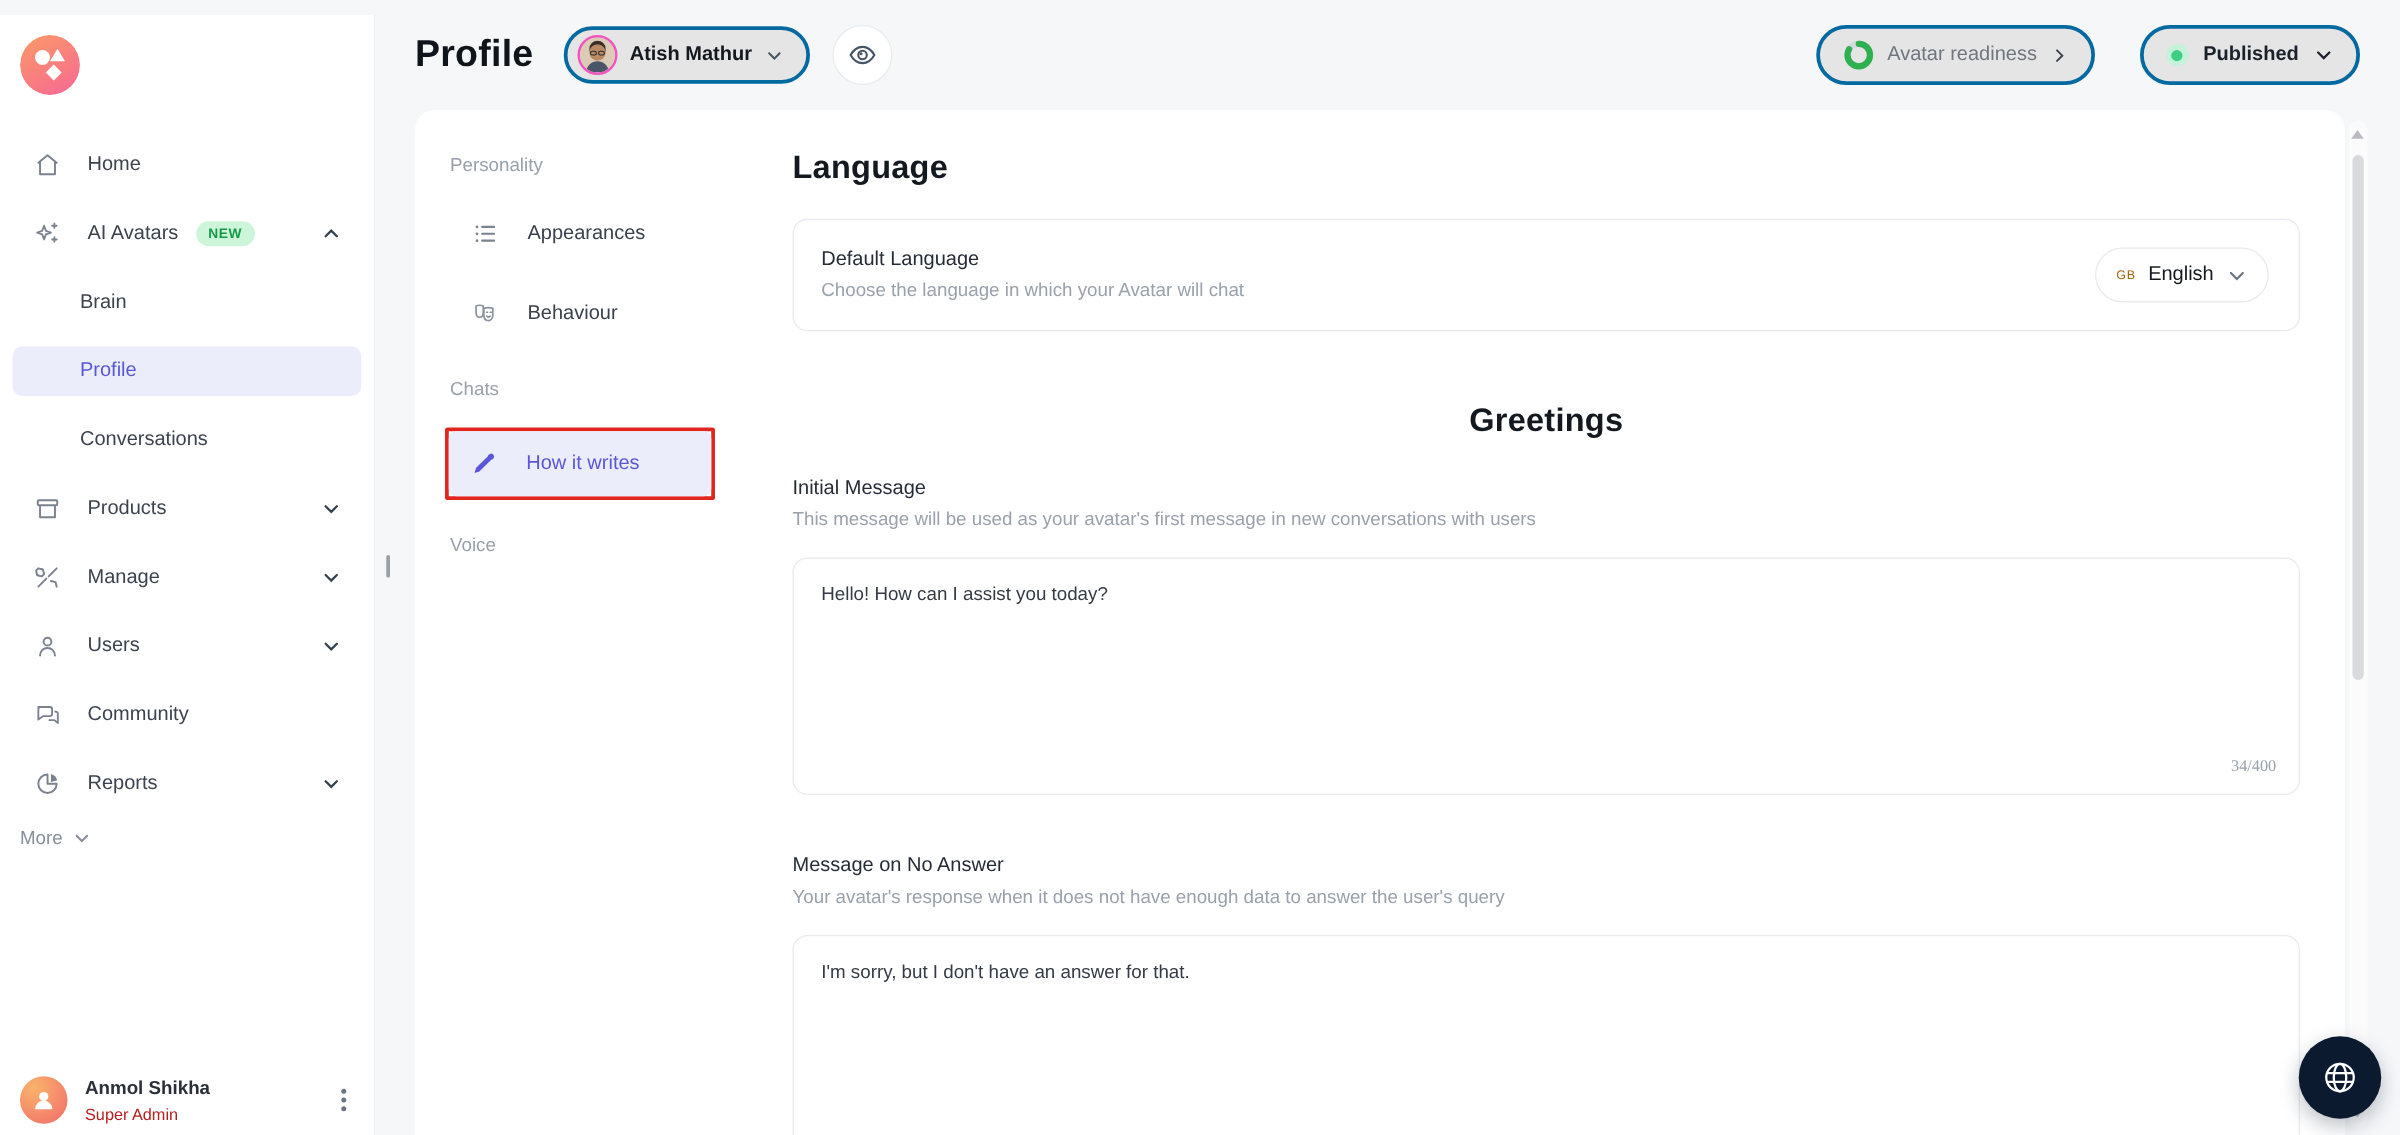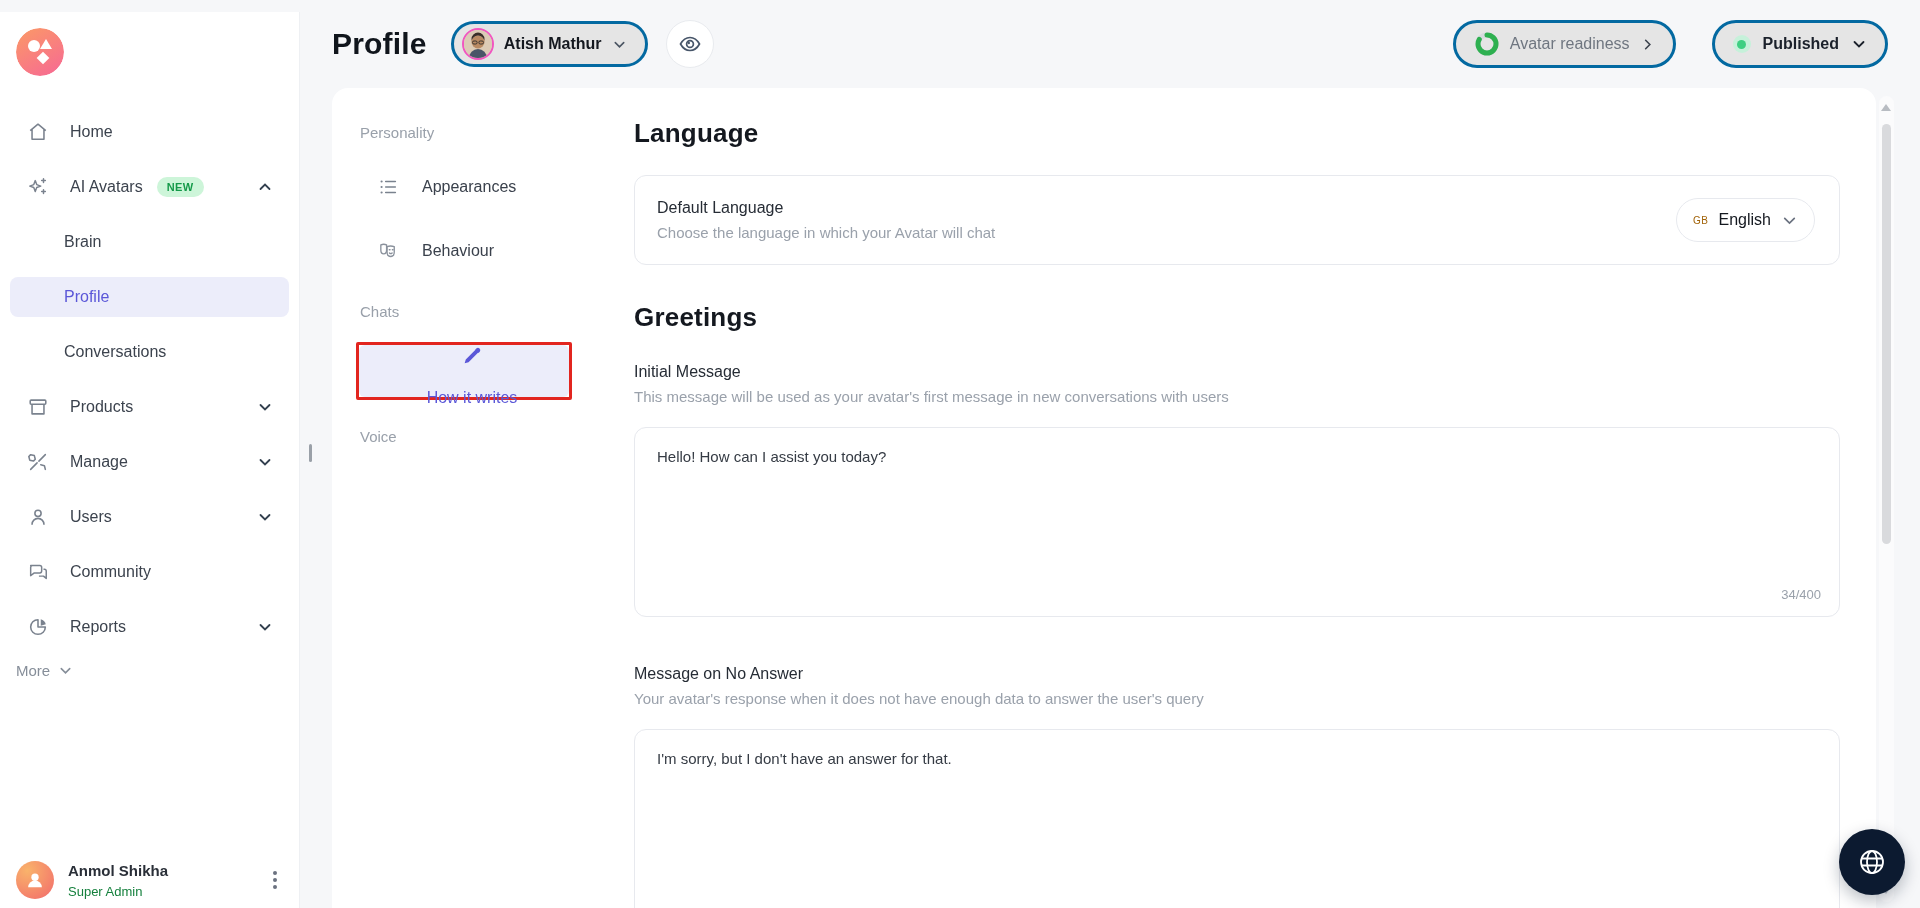--- a/index.html
+++ b/index.html
@@ -44,21 +44,21 @@
     position:absolute; left:0; right:0; bottom:12px; height:56px;
     display:flex; align-items:center; padding:0 18px 0 16px;
   }
   .avatar-user {
     width:38px; height:38px; border-radius:50%;
     background:radial-gradient(circle at 30% 25%, #f9b36b, #f4806b 70%, #f0686f);
     display:flex; align-items:center; justify-content:center; flex:0 0 38px;
   }
   .side-footer .who { margin-left:14px; }
   .who-name { font-size:15px; font-weight:700; color:#2a2f38; }
-  .who-role { font-size:13px; color:#15803d; margin-top:5px; }
+  .who-role { font-size:13px; color:#b91c1c; margin-top:5px; }
   .kebab { margin-left:auto; display:flex; flex-direction:column; gap:3px; cursor:pointer; padding:4px; }
   .kebab i { width:4px; height:4px; border-radius:50%; background:#6b7280; display:block; }
 
   
   .topbar {
     position:absolute; left:300px; right:0; top:0; height:88px;
     display:flex; align-items:center; padding:0 32px; z-index:2;
   }
   .page-title { font-size:30px; font-weight:700; color:#10151c; letter-spacing:.2px; }
   .pill {
@@ -95,49 +95,49 @@
   .nav-heading { font-size:15px; color:#99a0aa; margin-bottom:22px; }
   .sub-item {
     display:flex; align-items:center; gap:22px; height:48px; margin-bottom:16px;
     padding-left:16px; font-size:16px; color:#3a414c; cursor:pointer; border-radius:8px;
   }
   .sub-item .ico { width:24px; height:24px; display:flex; align-items:center; justify-content:center; }
   .annotated-box {
     border:3px solid #e2251f; margin:18px 0 14px -4px; width:216px; border-radius:2px;
   }
   .sub-item.selected {
-    background:#ecedfa; color:#5b57d8; font-weight:500; margin-bottom:0; height:52px; border-radius:6px;flex-direction:column;
+    background:#ecedfa; color:#5b57d8; font-weight:500; margin-bottom:0; height:52px; border-radius:6px;
   }
   .subnav .nav-heading.spaced { margin-top:28px; }
 
   .content { flex:1; padding:30px 36px 0 34px; position:relative; }
   .section-heading { font-size:26px; font-weight:700; color:#14181f; letter-spacing:.2px; }
   .lang-card {
     margin-top:26px; border:1px solid #e7e9ee; border-radius:12px; height:90px;
     display:flex; align-items:center; justify-content:space-between; padding:0 24px 0 22px;
   }
   .field-label { font-size:16px; font-weight:500; color:#262c35; }
   .field-desc { font-size:15px; color:#9aa1ab; margin-top:7px; }
   .lang-select {
     display:flex; align-items:center; gap:10px; border:1px solid #e7e9ee; border-radius:22px;
     height:44px; padding:0 16px; cursor:pointer; background:#fff;
   }
   .lang-code { font-size:10px; color:#a16207; letter-spacing:.5px; }
   .lang-value { font-size:16px; color:#14181f; }
-  .greetings-heading { margin-top:37px; }
+  .greetings-heading { margin-top:56px;text-align:center; }
   .block-label { margin-top:30px; }
   .textarea-box {
     margin-top:22px; border:1px solid #e7e9ee; border-radius:12px; height:190px; position:relative;
     background:#fff;
   }
   .textarea-box textarea {
     width:100%; height:100%; border:none; outline:none; resize:none; background:transparent;
     padding:20px 22px; font-family:"Liberation Sans", sans-serif; font-size:15px; color:#353b44;
   }
-  .char-counter { position:absolute; right:18px; bottom:14px; font-size:13px; color:#9aa1ab; }
+  .char-counter { position:absolute; right:18px; bottom:14px; font-size:13px; color:#9aa1ab;font-family:Liberation Serif, serif; }
   .textarea-box.tall { height:230px; }
 
   
   .resize-handle {
     position:absolute; left:309px; top:444px; width:3px; height:18px;
     background:#9aa0a8; border-radius:3px; z-index:6; cursor:col-resize;
   }
 
   
   .scrollbar {

